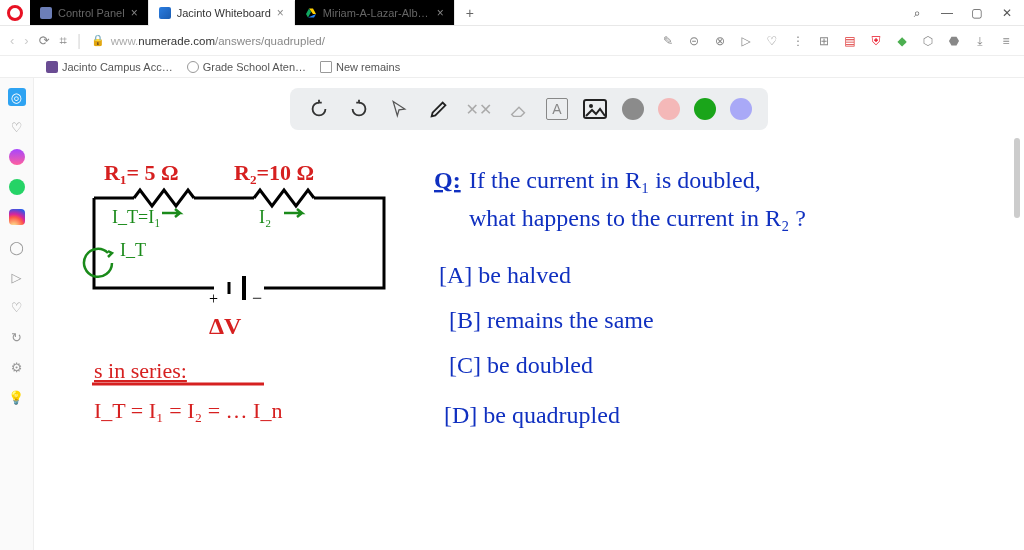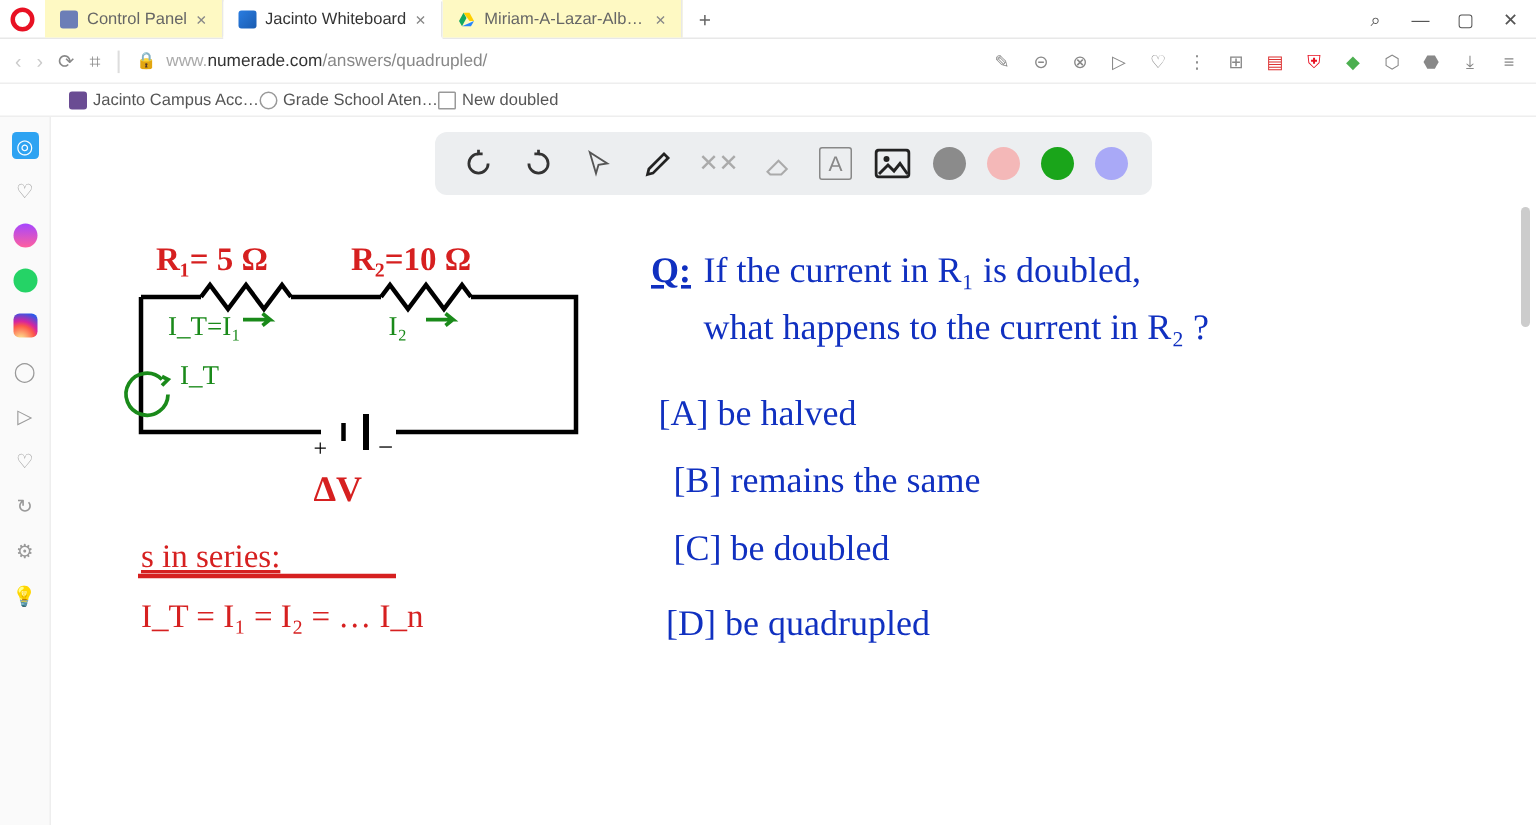--- a/index.html
+++ b/index.html
@@ -2,37 +2,37 @@
 <html><head>
 <meta charset="utf-8">
 <style>
   * { box-sizing: border-box; margin: 0; padding: 0; }
   html, body { width: 1024px; height: 550px; font-family: -apple-system, "Segoe UI", sans-serif; overflow: hidden; background: #fff; }
   .titlebar { display: flex; height: 26px; background: #fff; border-bottom: 1px solid #e8e8e8; align-items: stretch; }
   .opera-logo { width: 30px; display:flex; align-items:center; justify-content:center; }
   .opera-o { width:16px; height:16px; border:3px solid #e81123; border-radius:50%; }
   .tab { display:flex; align-items:center; gap:6px; padding:0 10px; font-size:11px; color:#333; border-right:1px solid #e8e8e8; max-width: 160px; }
   .tab.active { background:#fff; border-bottom:2px solid #fff; position:relative; top:1px; }
-  .tab:not(.active){ background:#fef9c3; color:#666; }
+  .tab:not(.active){ background:#000000; color:#666; }
   .tab .favicon { width:12px; height:12px; display:inline-block; }
   .tab .close { color:#888; font-size:12px; cursor:pointer; }
   .tab .title { white-space:nowrap; overflow:hidden; text-overflow:ellipsis; flex:1; }
   .newtab { width:30px; display:flex; align-items:center; justify-content:center; color:#666; font-size:14px; }
   .winctl { margin-left:auto; display:flex; align-items:center; gap:12px; padding:0 8px; color:#555; font-size:12px; }
   .winctl span { cursor:pointer; width:18px; text-align:center; }
   .navbar { display:flex; align-items:center; height:30px; padding:0 10px; gap:10px; border-bottom:1px solid #eee; }
   .navbtn { color:#888; font-size:13px; cursor:pointer; }
   .navbtn.disabled { color:#ccc; }
   .urlbar { display:flex; align-items:center; gap:6px; flex:0 0 auto; font-size:11.5px; color:#666; }
   .lock { color:#444; font-size:11px; }
   .url-dim { color:#aaa; }
   .url-path { color:#888; }
   .extarea { margin-left:auto; display:flex; align-items:center; gap:10px; color:#888; font-size:12px; }
   .extarea .ico { cursor:pointer; display:inline-flex; align-items:center; justify-content:center; width:16px; height:16px; }
-  .bookbar { display:flex; align-items:center; height:22px; padding:0 46px; border-bottom:1px solid #eee; font-size:11px; color:#555; }
+  .bookbar { display:flex; align-items:center; height:22px; padding:0 46px; gap:14px; border-bottom:1px solid #eee; font-size:11px; color:#555; }
   .bookbar .bm { display:flex; align-items:center; gap:4px; cursor:pointer; }
   .bookbar .fav { width:12px; height:12px; display:inline-block; }
   .main { display:flex; height: calc(550px - 26px - 30px - 22px); }
   .sidebar { width:34px; background:#fafafa; border-right:1px solid #eee; display:flex; flex-direction:column; align-items:center; gap:12px; padding-top:10px; }
   .sbico { width:18px; height:18px; display:flex; align-items:center; justify-content:center; color:#999; font-size:13px; cursor:pointer; }
   .content { flex:1; position:relative; background:#fff; }
   .toolbar { position:absolute; top:10px; left:50%; transform:translateX(-50%); background:#eceef0; border-radius:8px; height:42px; display:flex; align-items:center; gap:14px; padding:0 16px; }
   .tbtn { width:26px; height:26px; display:flex; align-items:center; justify-content:center; color:#333; cursor:pointer; }
   .swatch { width:22px; height:22px; border-radius:50%; cursor:pointer; }
   .whiteboard { position:absolute; inset:0; }
@@ -116,21 +116,21 @@
   <div class="bm">
     <span class="fav" style="background:#6a4c93;border-radius:2px;"></span>
     <span>Jacinto Campus Acc…</span>
   </div>
   <div class="bm">
     <span class="fav" style="border:1px solid #999;border-radius:50%;"></span>
     <span>Grade School Aten…</span>
   </div>
   <div class="bm">
     <span class="fav" style="border:1px solid #999;border-radius:1px;"></span>
-    <span>New doubled</span>
+    <span>New remains</span>
   </div>
 </div>
 
 <div class="main">
   <div class="sidebar">
     <div class="sbico" style="background:#2ea3f2;color:#fff;border-radius:3px;">◎</div>
     <div class="sbico">♡</div>
     <div class="sbico">
         <span style="width:16px;height:16px;background:linear-gradient(#a646ff,#ff5f9e);border-radius:50%;display:block;"></span>
       </div>

